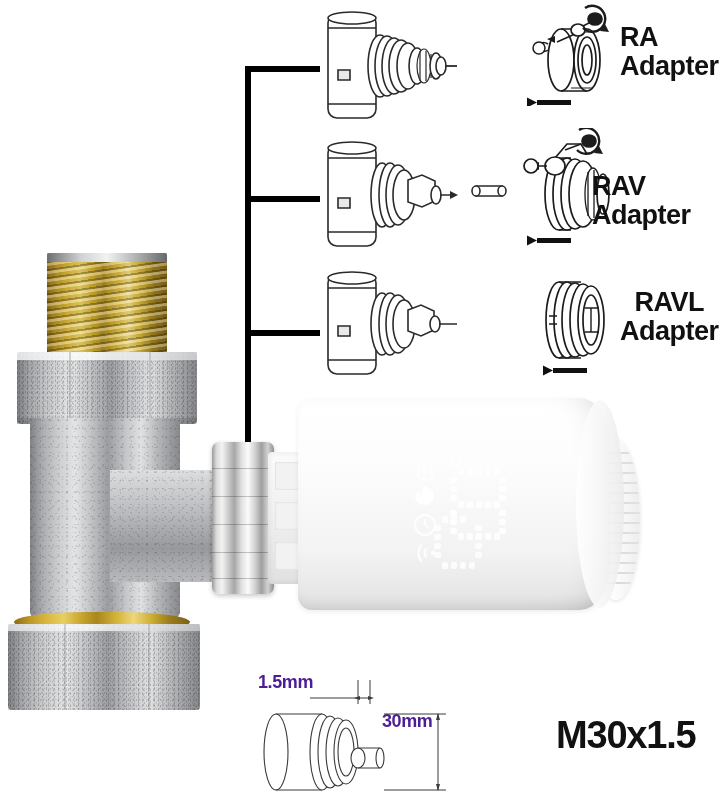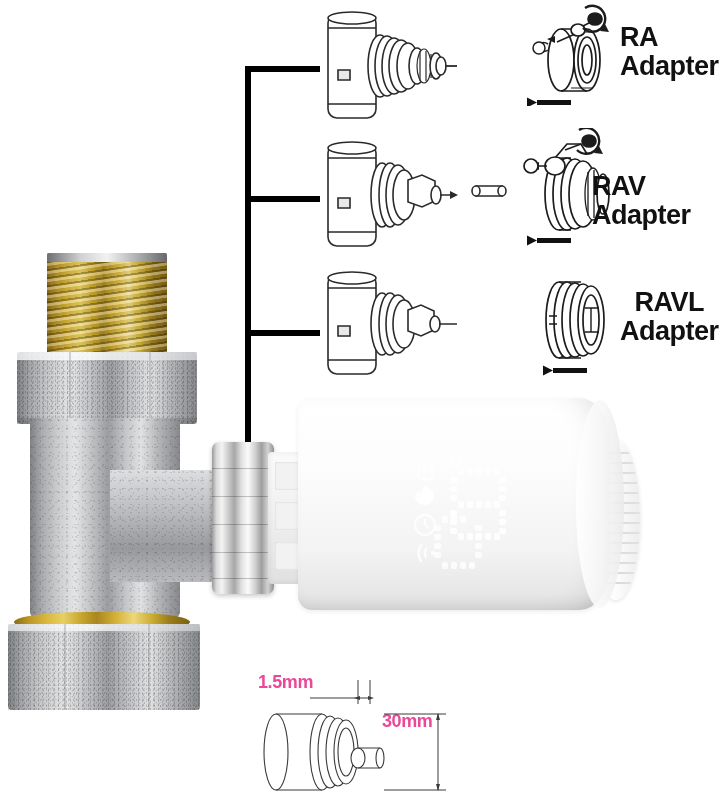--- a/index.html
+++ b/index.html
@@ -12,21 +12,21 @@
   #stage{position:absolute;inset:0;width:720px;height:584px;}
   .abs{position:absolute;}
 
   
   .adapter-label{
     font-weight:bold;color:#111;letter-spacing:-0.5px;line-height:1.06;
     font-size:27px;white-space:pre-line;
   }
 
   
-  .dim-text{font-size:18px;font-weight:600;color:#ec4899;letter-spacing:-0.4px;}
+  .dim-text{font-size:18px;font-weight:600;color:#4c1d95;letter-spacing:-0.4px;}
   .thread-spec{
     font-size:38px;font-weight:bold;color:#111;letter-spacing:-1.2px;
   }
 
   
   .tree-line{background:#000;}
 
   
   .thermo-body{
     position:absolute;
@@ -465,14 +465,15 @@
         <ellipse cx="132" cy="82" rx="4" ry="10"></ellipse>
 
         <path d="M136 38h62M136 114h62" stroke-width="1"></path>
         <path d="M190 38v76" stroke-width="1"></path>
         <path d="M188 44l2-7 2 7z" fill="#3a3a3a" stroke="none"></path>
         <path d="M188 108l2 7 2-7z" fill="#3a3a3a" stroke="none"></path>
       </g>
     </svg>
   </div>
 
+  <div class="abs thread-spec" style="left:556px;top:714px;">M30x1.5</div>
 
 </div>
 
 </body></html>

